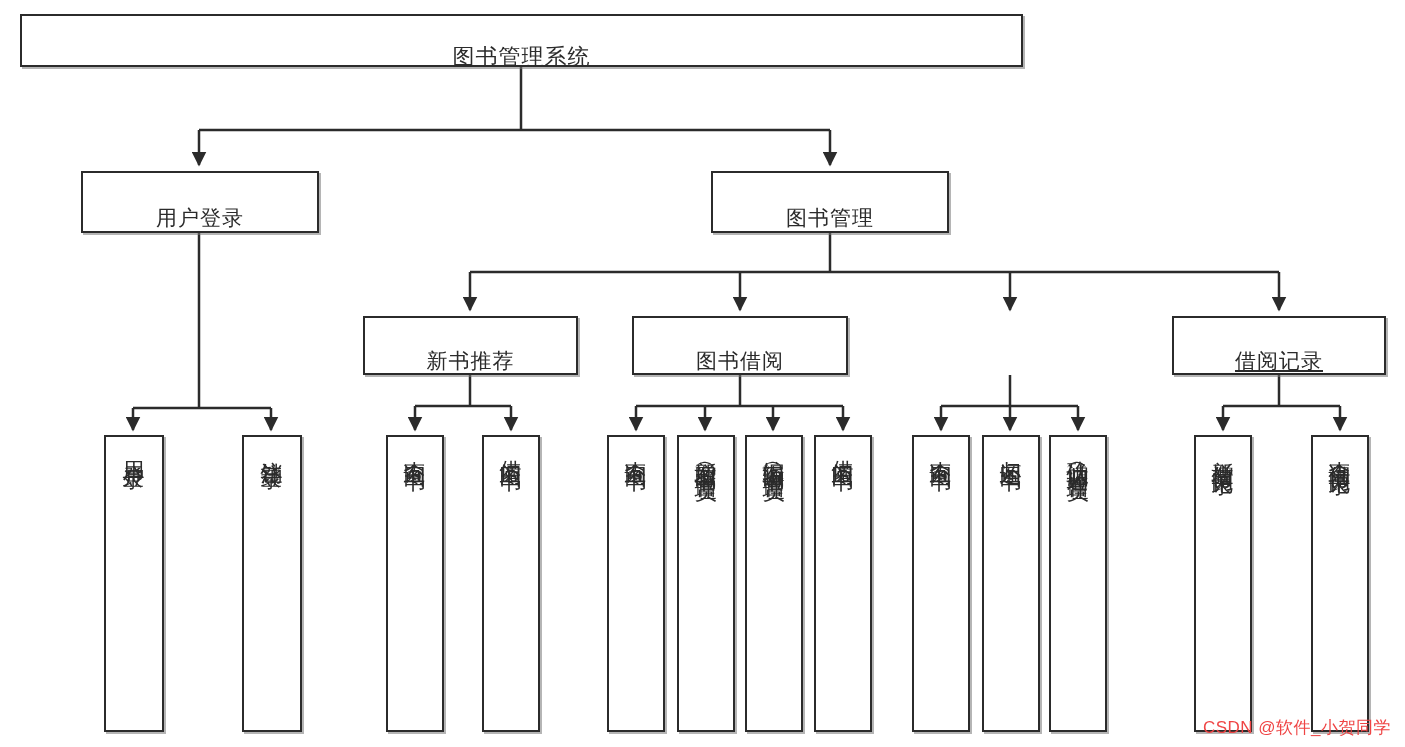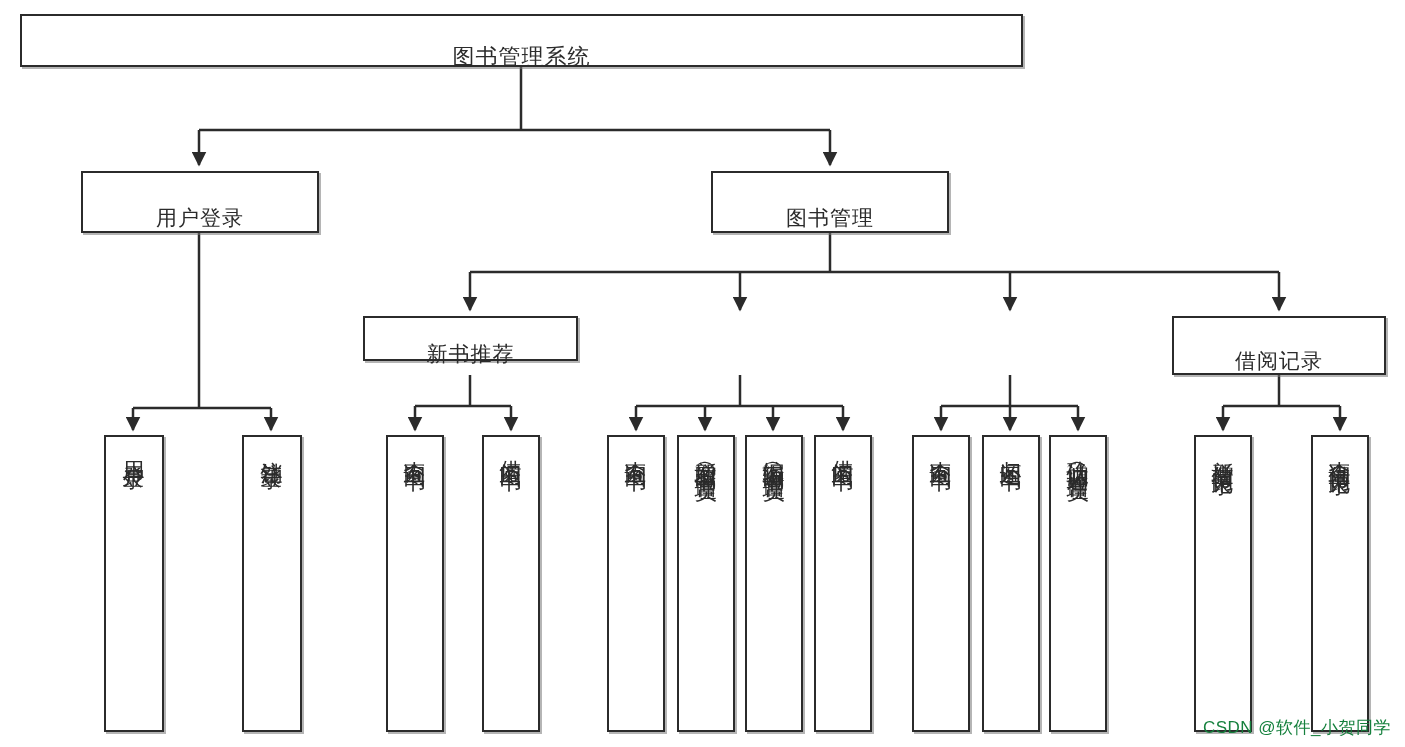--- a/index.html
+++ b/index.html
@@ -62,21 +62,21 @@
     line-height:1.05;
     letter-spacing:3px;
     white-space:nowrap;
     margin:0 auto;
   }
   .watermark{
     position:absolute;
     right:14px;
     bottom:8px;
     font-size:17px;
-    color:#15803d;
+    color:#ef4444;
     letter-spacing:0.5px;
     white-space:nowrap;
     user-select:none;
   }
 </style>
 </head>
 <body>
 
 <div id="canvas">
 
@@ -134,24 +134,27 @@
     <span class="node-label">图书管理系统</span>
   </div>
 
   <div class="node h-node shadow" style="left:81px; top:171px; width:238px; height:62px;">
     <span class="node-label">用户登录</span>
   </div>
   <div class="node h-node shadow" style="left:711px; top:171px; width:238px; height:62px;align-items:flex-end;">
     <span class="node-label">图书管理</span>
   </div>
 
-  <div class="node h-node shadow" style="left:363px; top:316px; width:215px; height:45px;">
+  <div class="node h-node shadow" style="left:363px; top:316px; width:215px; height:59px;">
     <span class="node-label">新书推荐</span>
   </div>
-  <div class="node h-node shadow" style="left:1172px; top:316px; width:214px; height:59px;">
+  <div class="node h-node shadow" style="left:632px; top:316px; width:216px; height:59px;">
+    <span class="node-label">图书借阅</span>
+  </div>
+  <div class="node h-node shadow" style="left:1172px; top:316px; width:214px; height:59px;text-decoration:underline;">
     <span class="node-label">借阅记录</span>
   </div>
 
   <div class="node v-node shadow" style="left:104px; top:435px; width:60px; height:297px;">
     <span class="node-label">用户登录</span>
   </div>
   <div class="node v-node shadow" style="left:242px; top:435px; width:60px; height:297px;">
     <span class="node-label">注销登录</span>
   </div>
 

